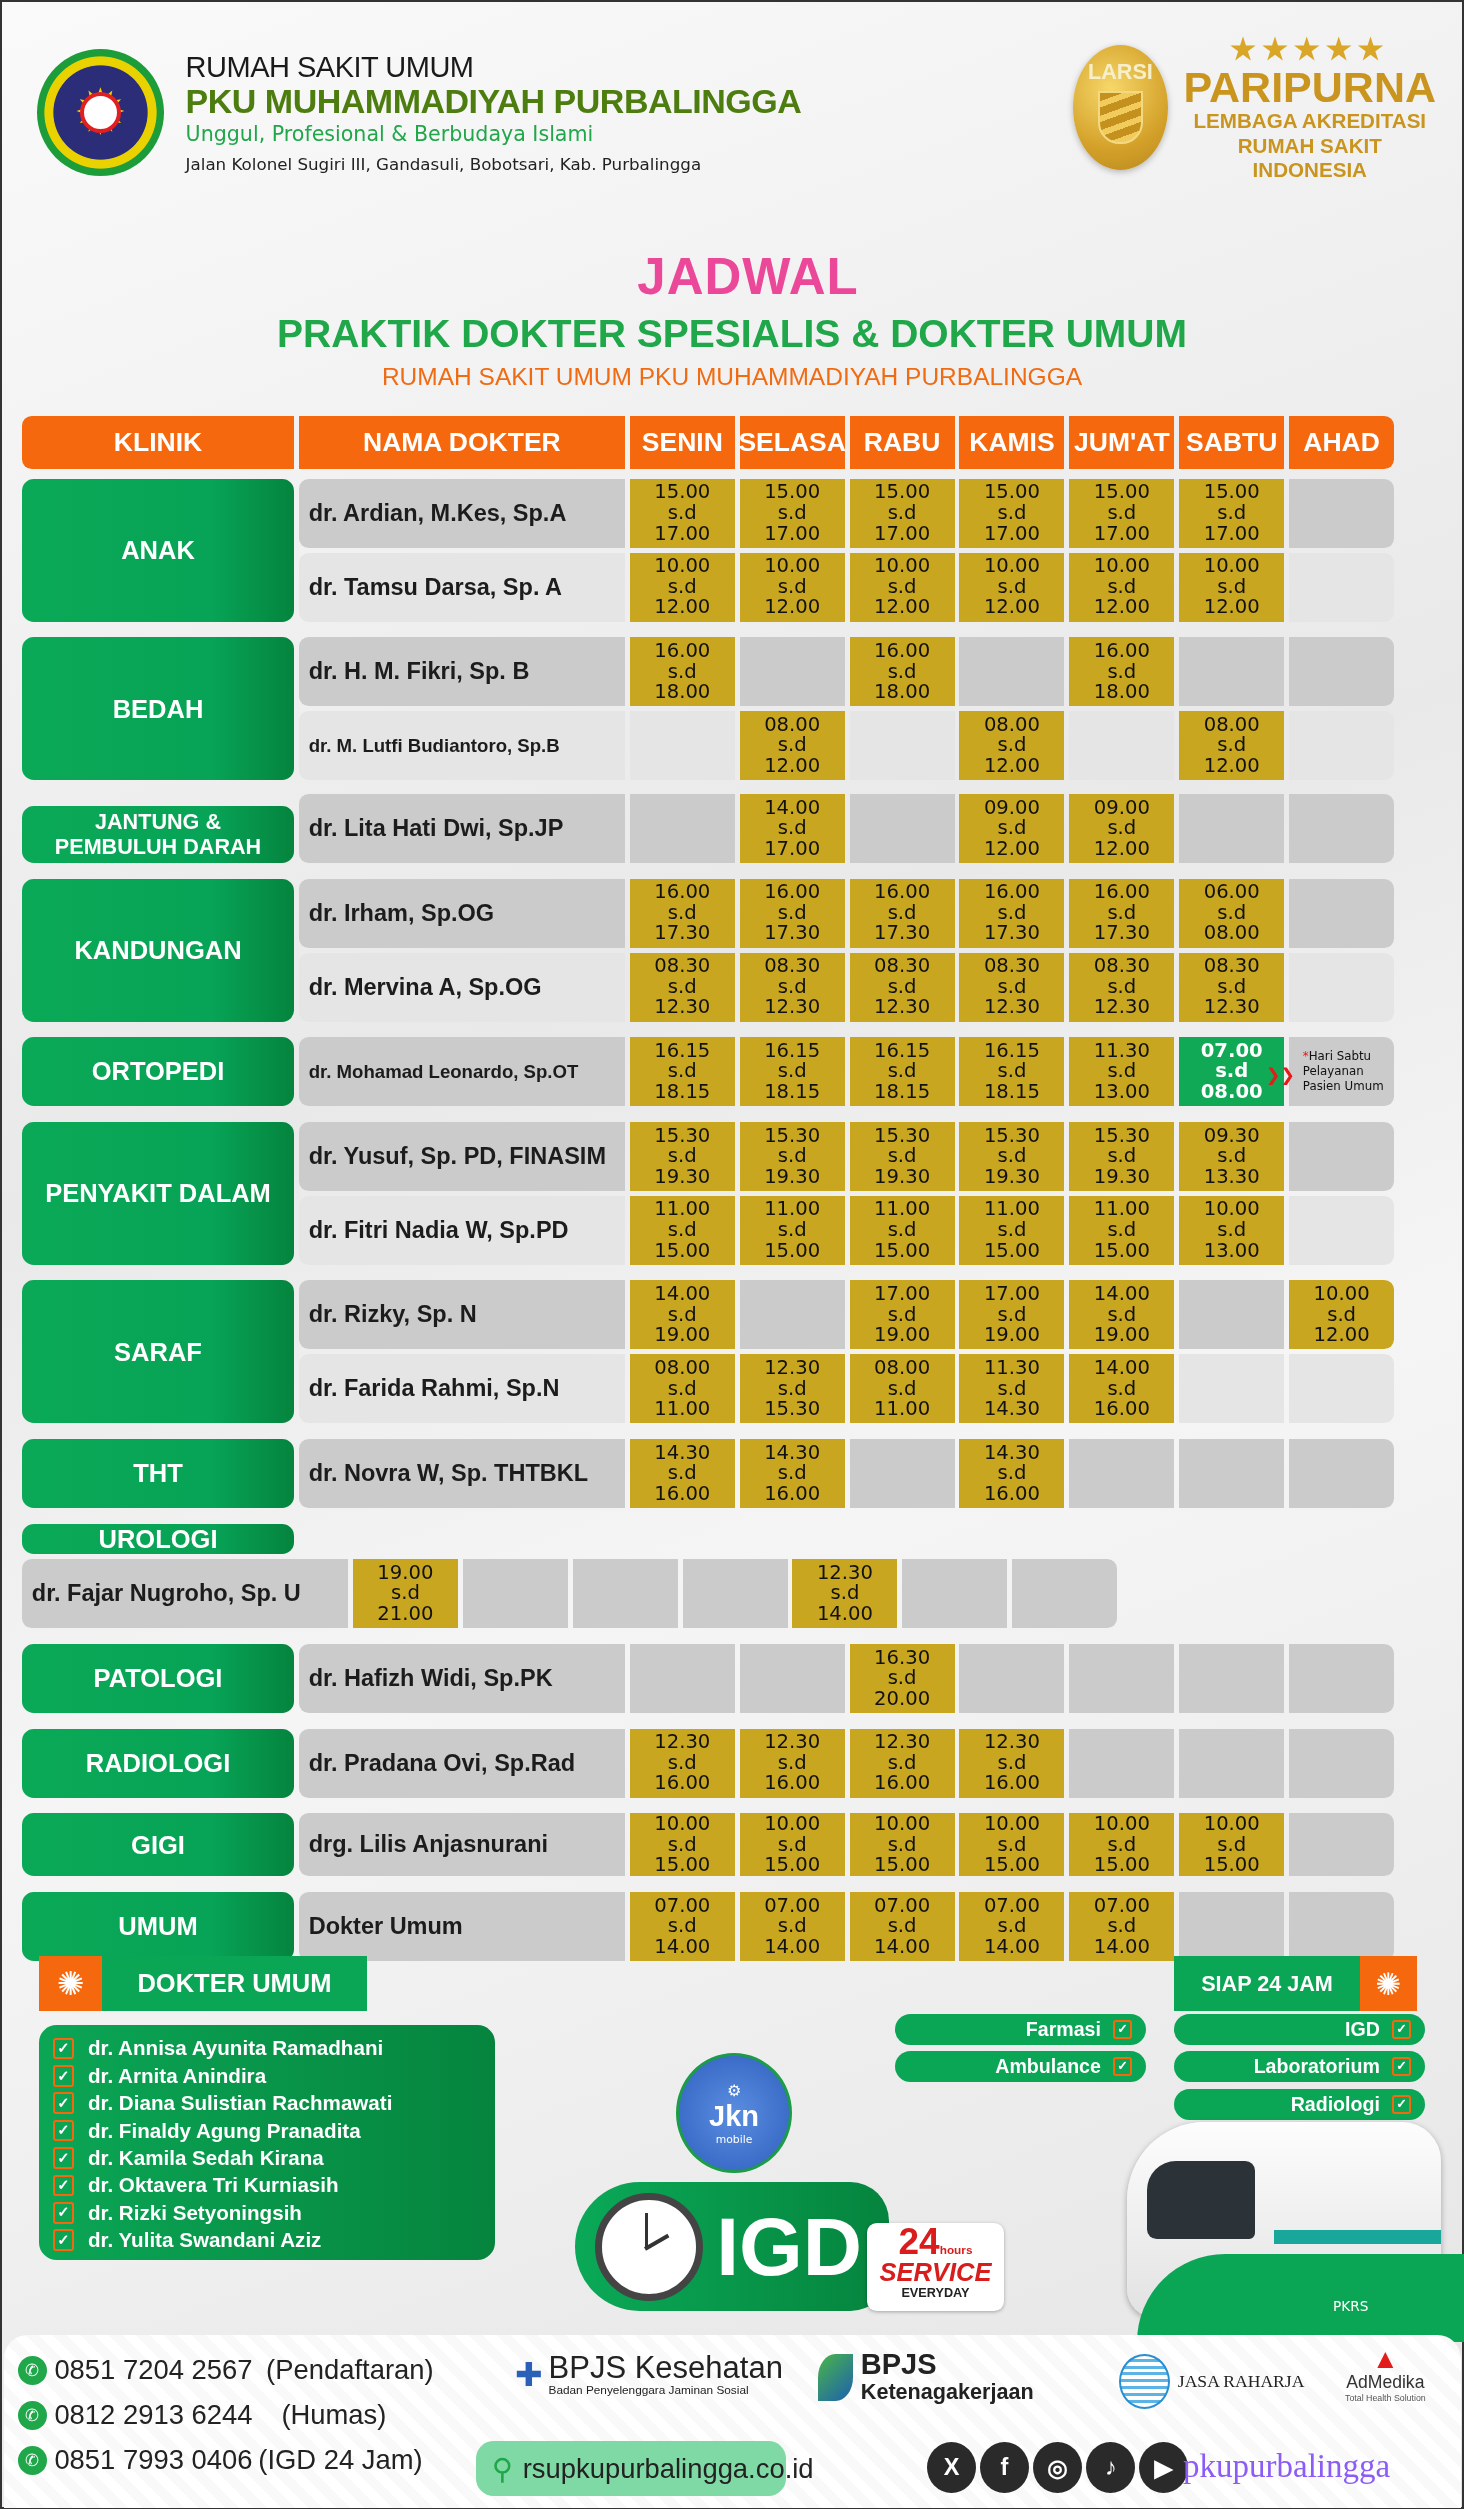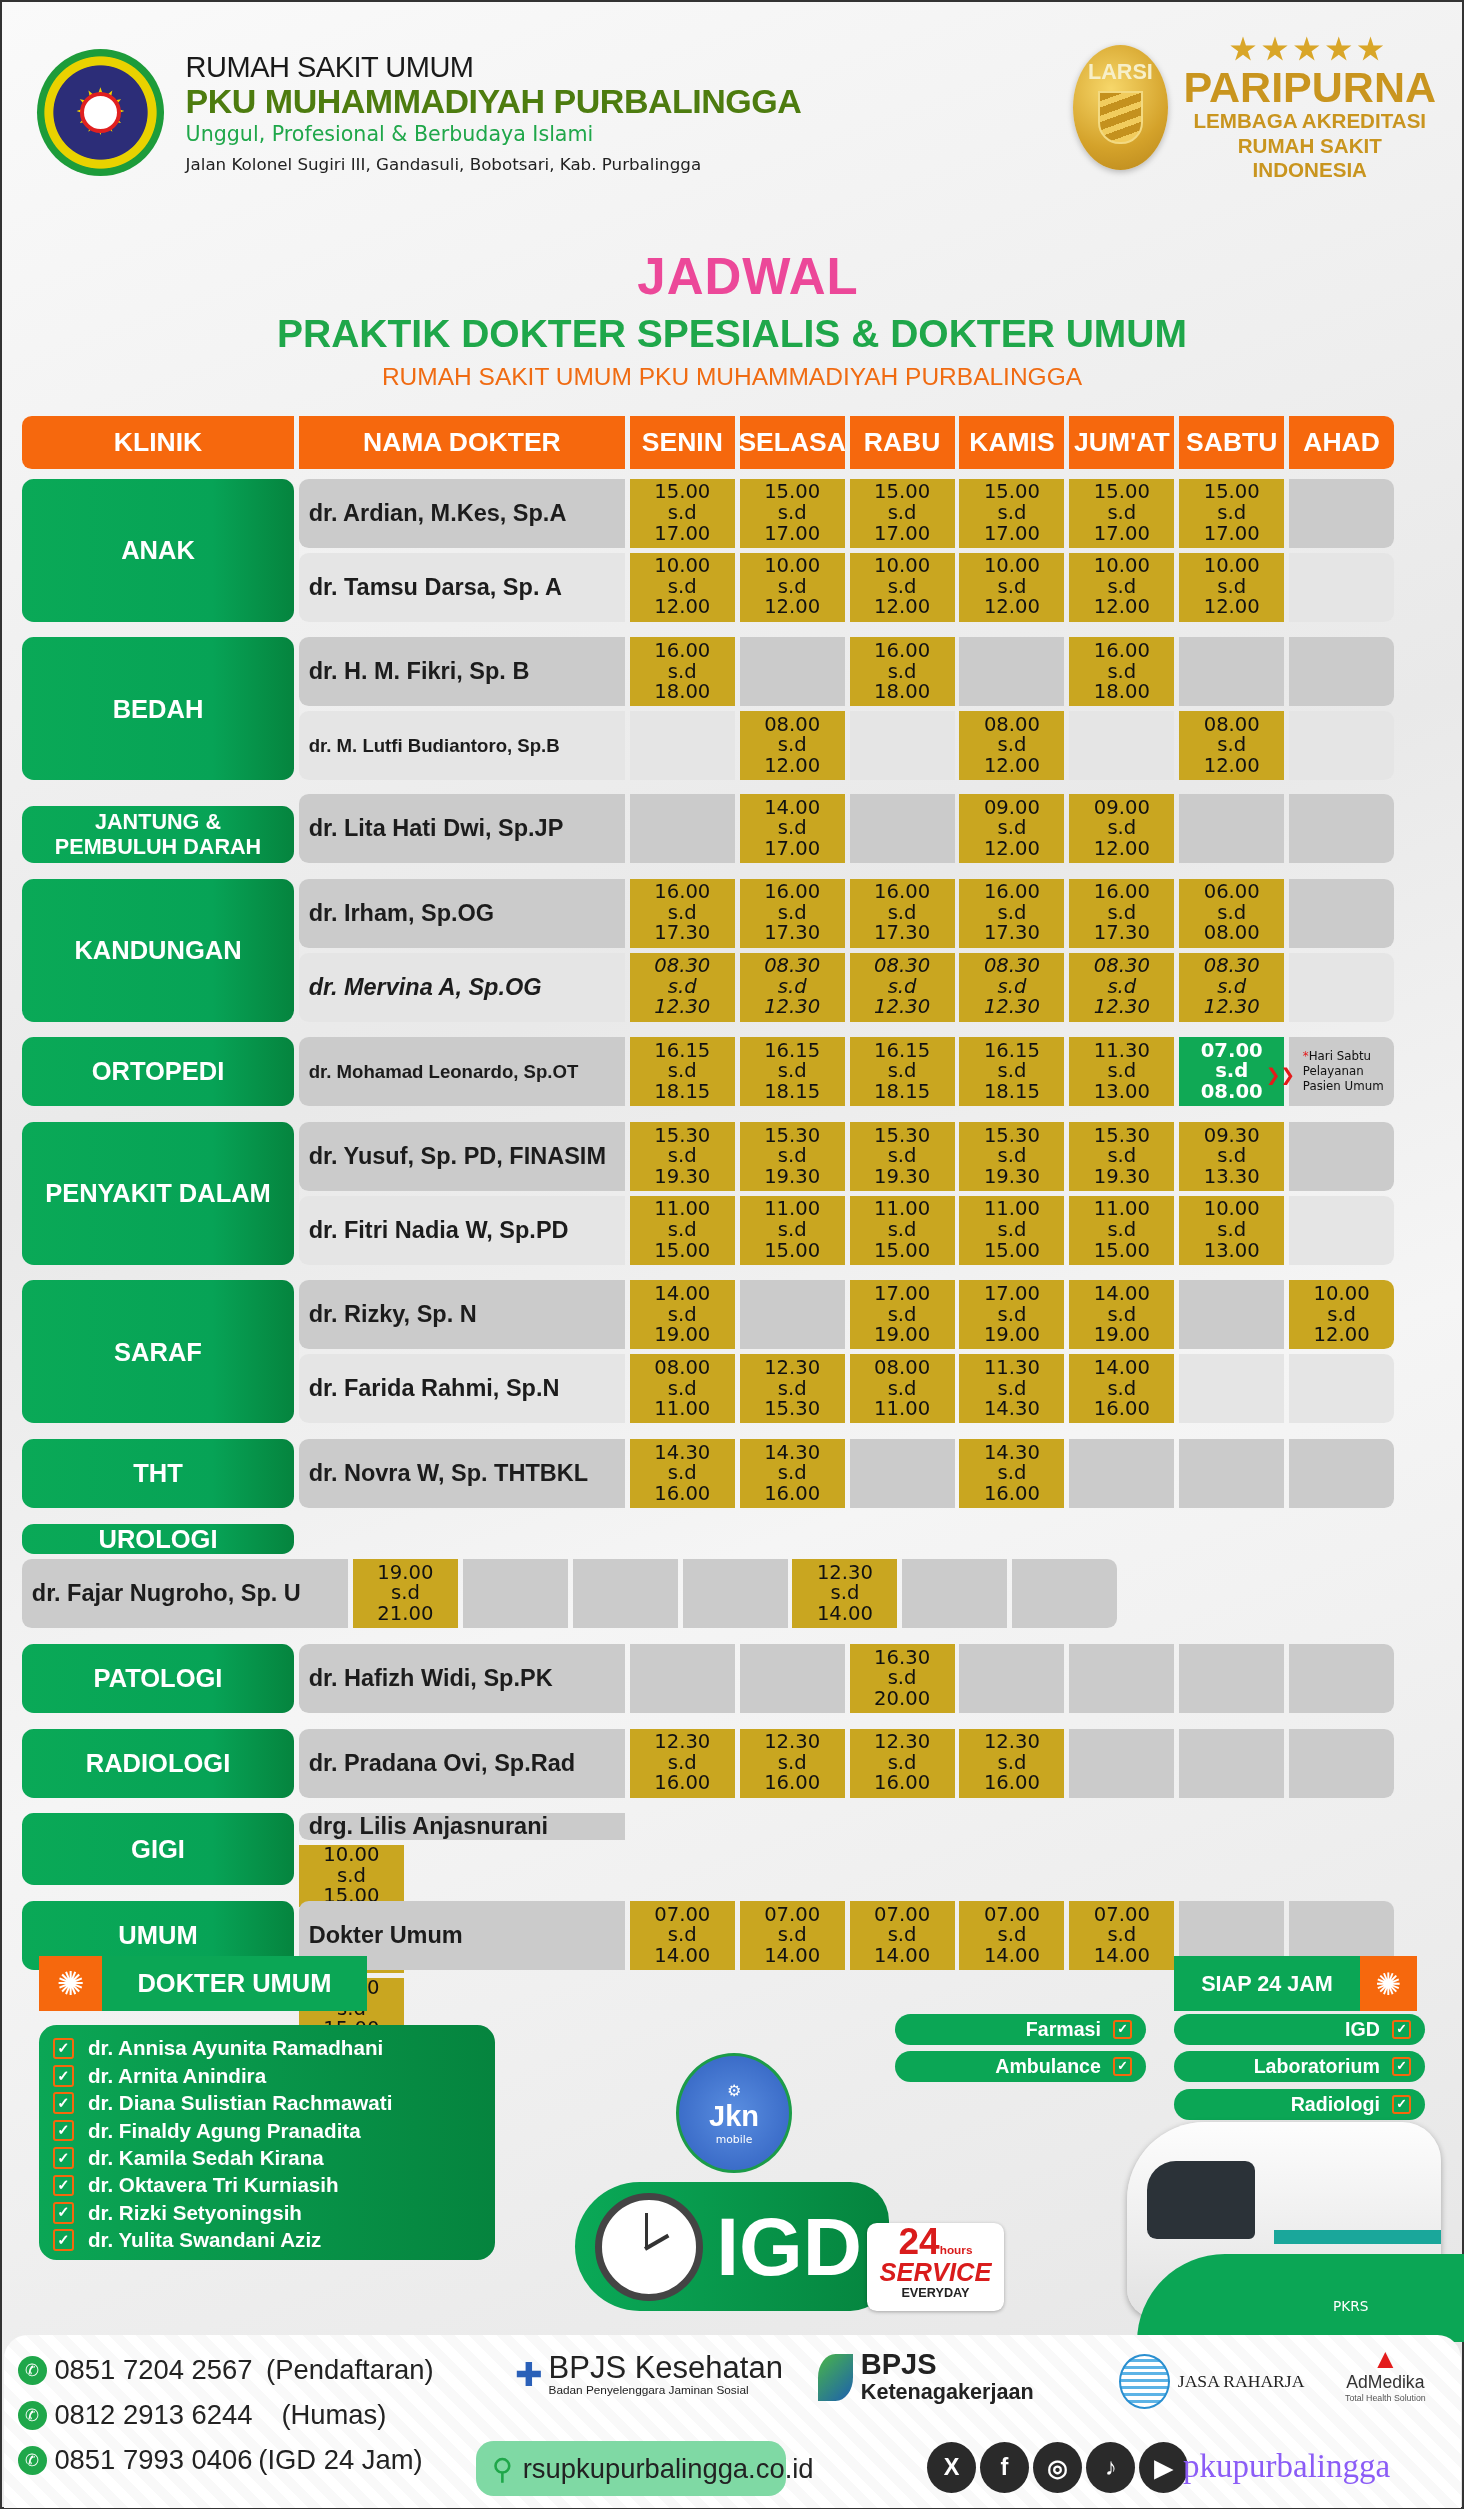--- a/index.html
+++ b/index.html
@@ -322,21 +322,21 @@
               <span>s.d</span>
               <span>17.30</span>
             </div>
             <div class="cell on">
               <span>06.00</span>
               <span>s.d</span>
               <span>08.00</span>
             </div>
             <div class="cell"></div>
           </div>
-          <div class="row even" style="height: 69px; font-style: italic;">
+          <div class="row even" style="height: 69px;">
             <div class="doc">dr. Mervina A, Sp.OG</div>
             <div class="cell on">
               <span>08.30</span>
               <span>s.d</span>
               <span>12.30</span>
             </div>
             <div class="cell on">
               <span>08.30</span>
               <span>s.d</span>
               <span>12.30</span>
@@ -641,21 +641,21 @@
             </div>
             <div class="cell"></div>
             <div class="cell"></div>
             <div class="cell"></div>
           </div>
         </div>
       </div>
       <div class="group" style="margin-top: 15.7px;">
         <div class="klinik">GIGI</div>
         <div class="rows">
-          <div class="row odd" style="height: 72px; flex-direction: column;">
+          <div class="row odd" style="height: 63px;">
             <div class="doc">drg. Lilis Anjasnurani</div>
             <div class="cell on">
               <span>10.00</span>
               <span>s.d</span>
               <span>15.00</span>
             </div>
             <div class="cell on">
               <span>10.00</span>
               <span>s.d</span>
               <span>15.00</span>

